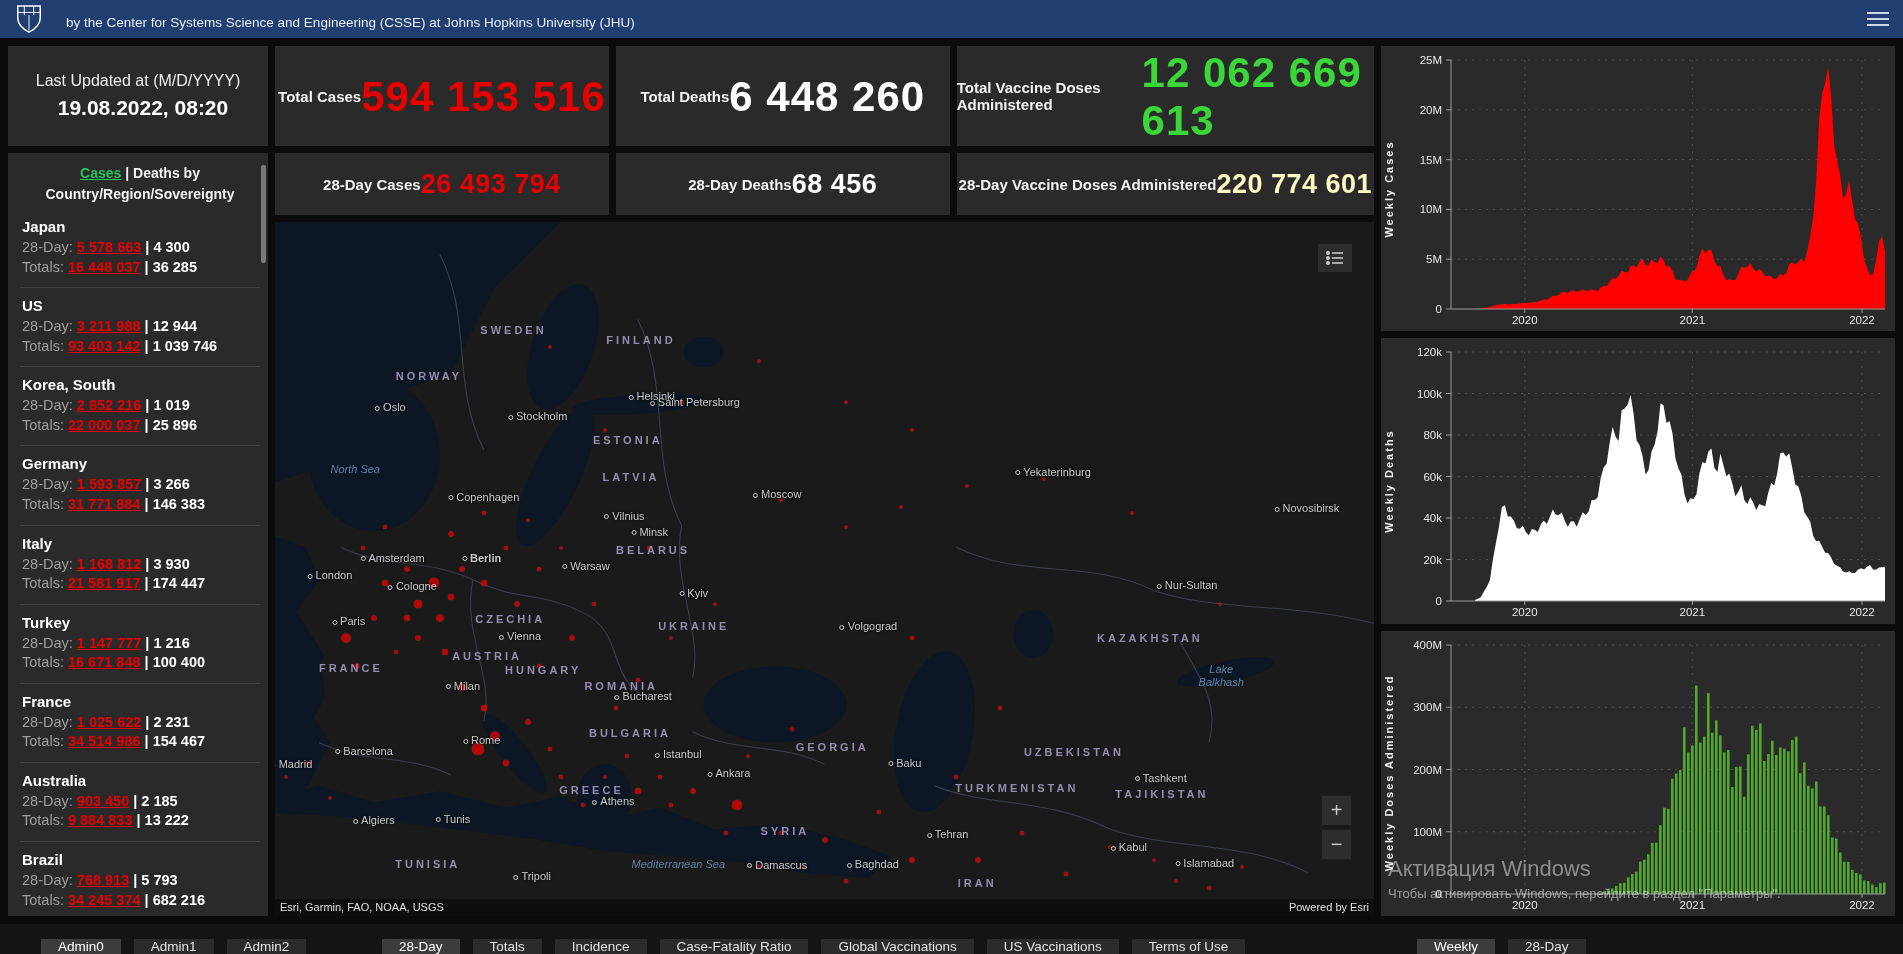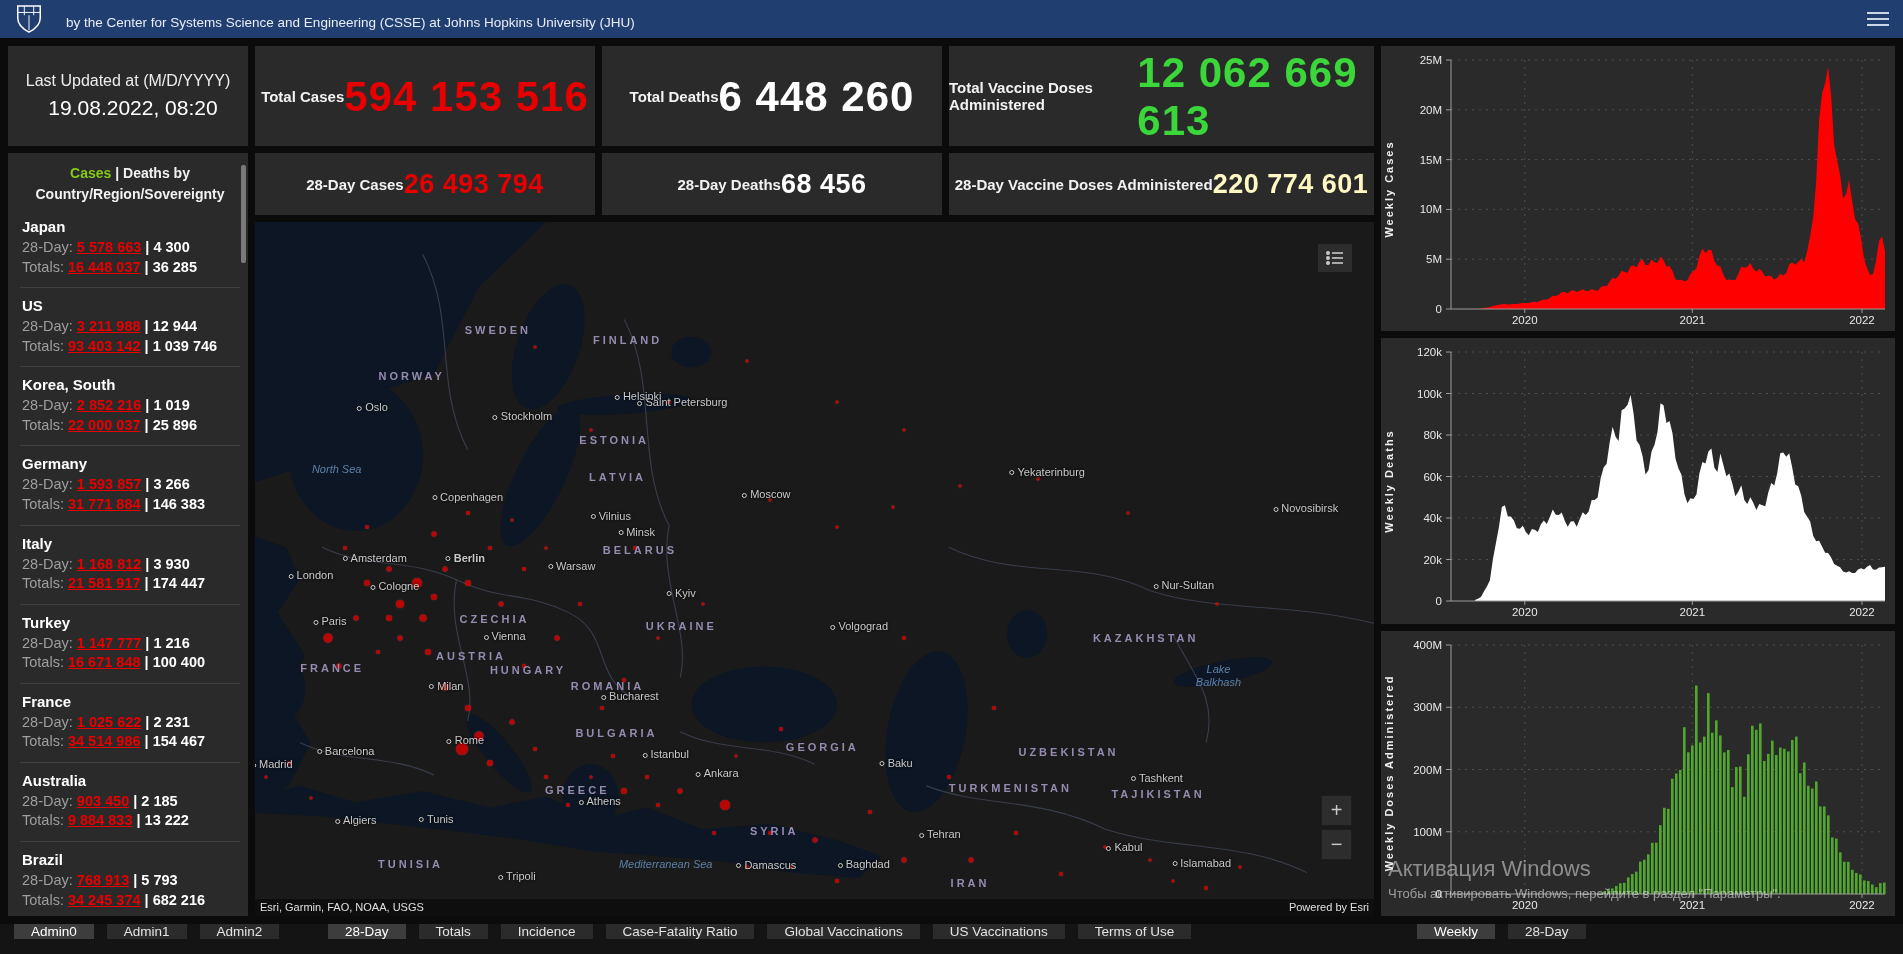--- a/index.html
+++ b/index.html
@@ -9,30 +9,30 @@
   .hdr { position:absolute; left:0; top:0; width:1903px; height:38px; background:#203e70;
     display:flex; align-items:center; padding:0 14px; color:#fff; }
   .hdr .logo { width:30px; height:30px; margin-right:12px; flex:0 0 auto; }
   .hdr .title { font-size:25px; font-weight:bold; letter-spacing:.2px; }
   .hdr .subtitle { font-size:13.5px; margin-left:10px; margin-top:6px; color:#e8edf6; }
   .hdr .burger { margin-left:auto; width:22px; cursor:pointer; }
   .hdr .burger div { height:2px; background:#cdd6e6; margin:4px 0; }
   
   .content { position:absolute; left:0; top:38px; width:1903px; height:886px; display:flex; gap:7px; padding:8px; }
   .card { background:#2a2a2a; }
-  .colL { width:240px; display:flex; flex-direction:column; gap:7px; }
+  .colL { width:260px; display:flex; flex-direction:column; gap:7px; }
   .colC { flex:1; display:flex; flex-direction:column; gap:7px; }
   .colR { width:514px; display:flex; flex-direction:column; gap:7px; }
   
   .updated { height:100px; display:flex; flex-direction:column; align-items:center; justify-content:center; }
   .updated .l1 { color:#ededed; font-size:16px; }
-  .updated .l2 { color:#fff; font-size:21px; font-weight:normal; margin-top:6px;margin-left:10px; }
+  .updated .l2 { color:#fff; font-size:21px; font-weight:bold; margin-top:6px;margin-left:10px; }
   .clist { flex:1; position:relative; overflow:hidden; padding:10px 8px 0 12px; }
   .clist-hd { text-align:center; font-size:14px; font-weight:bold; color:#f2f2f2; line-height:1.5; margin-bottom:4px; }
-  .clist-hd .red { color:#84cc16; }
+  .clist-hd .red { color:#22c55e;text-decoration:underline; }
   .crow { padding:9px 2px 10px 2px; border-bottom:1px solid #404040; }
   .crow .cname { color:#fff; font-weight:bold; font-size:15px; margin-bottom:3px; }
   .cline { font-size:14.5px; color:#9f9f9f; line-height:1.35; }
   .cline .red { color:#e60000; font-weight:bold; text-decoration:underline; cursor:pointer; }
   .cline .wht { color:#fff; font-weight:bold; }
   .cline .sep { color:#fff; font-weight:bold; }
   .scrollbar { position:absolute; right:2px; top:4px; bottom:4px; width:5px; }
   .scrollbar .thumb { position:absolute; top:1%; height:13%; width:5px; background:#7a7a7a; border-radius:2px; }
   
   .srow { display:flex; gap:7px; }
@@ -62,21 +62,21 @@
     display:flex; align-items:center; justify-content:center; cursor:pointer; z-index:5; border:1px solid #1d1d1d; }
   .legendbtn { position:absolute; right:22px; top:22px; width:34px; height:28px; background:#2d2d2d; z-index:5;
     display:flex; align-items:center; justify-content:center; cursor:pointer; }
   
   .chartcard { flex:1; position:relative; }
   .ylab { position:absolute; left:8px; top:50%; transform:translate(-50%,-50%) rotate(-90deg); color:#f0f0f0;
     font-size:11px; font-weight:bold; letter-spacing:2px; white-space:nowrap; }
   .chart-plot { position:absolute; left:24px; top:4px; right:4px; bottom:2px; }
   
   .tabbar { position:absolute; left:0; bottom:0; width:1903px; height:30px; background:#141414; display:flex; }
-  .tgroup { display:flex; align-items:flex-start; }
+  .tgroup { display:flex; align-items:flex-end;margin-left:27px; }
   .tg1 { width:300px; padding-left:14px; }
   .tg2 { flex:1; padding-left:28px; }
   .tg3 { width:514px; padding-left:28px; }
   .tab { background:#2b2b2b; color:#e3e3e3; font-size:13.5px; padding:0 17px; margin-right:13px; display:flex;
     align-items:center; cursor:pointer; }
   .tab.active { background:#3d3d3d; color:#fff; }
   
   .wm { position:absolute; left:1388px; top:856px; z-index:30; pointer-events:none; }
   .wm .w1 { font-size:22px; color:rgba(222,222,222,.55); }
   .wm .w2 { font-size:13px; color:rgba(230,230,230,.6); margin-top:4px; white-space:nowrap; }

